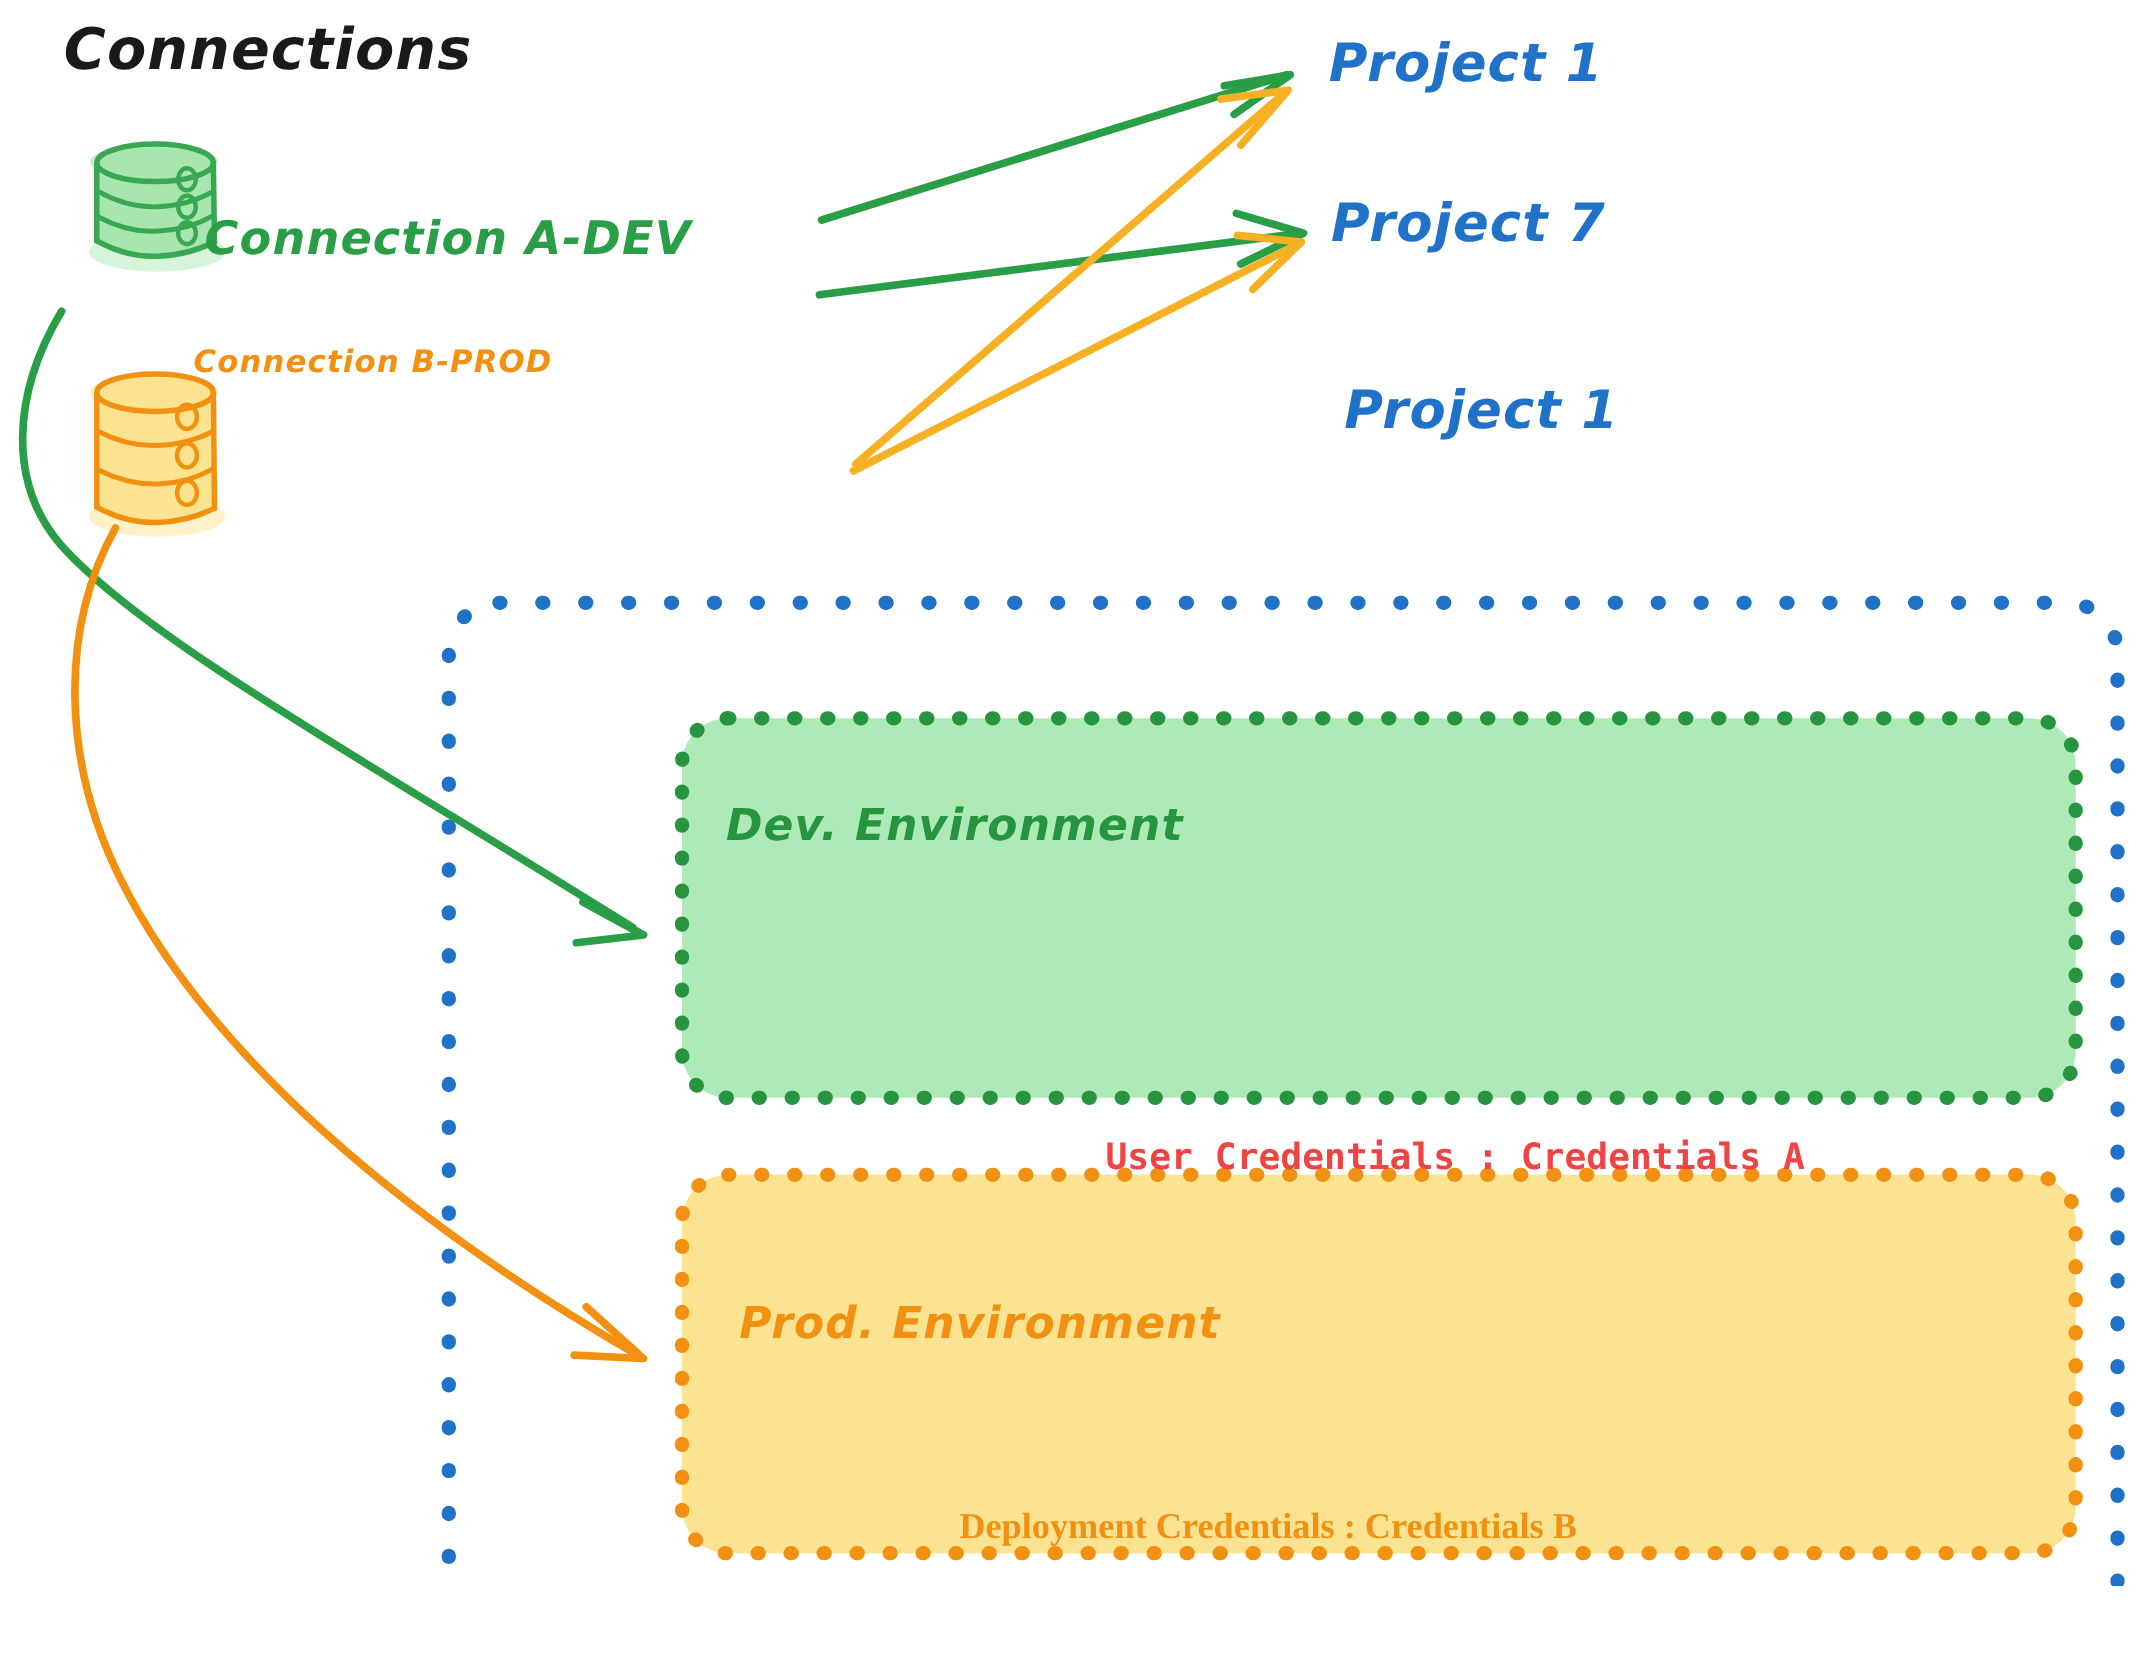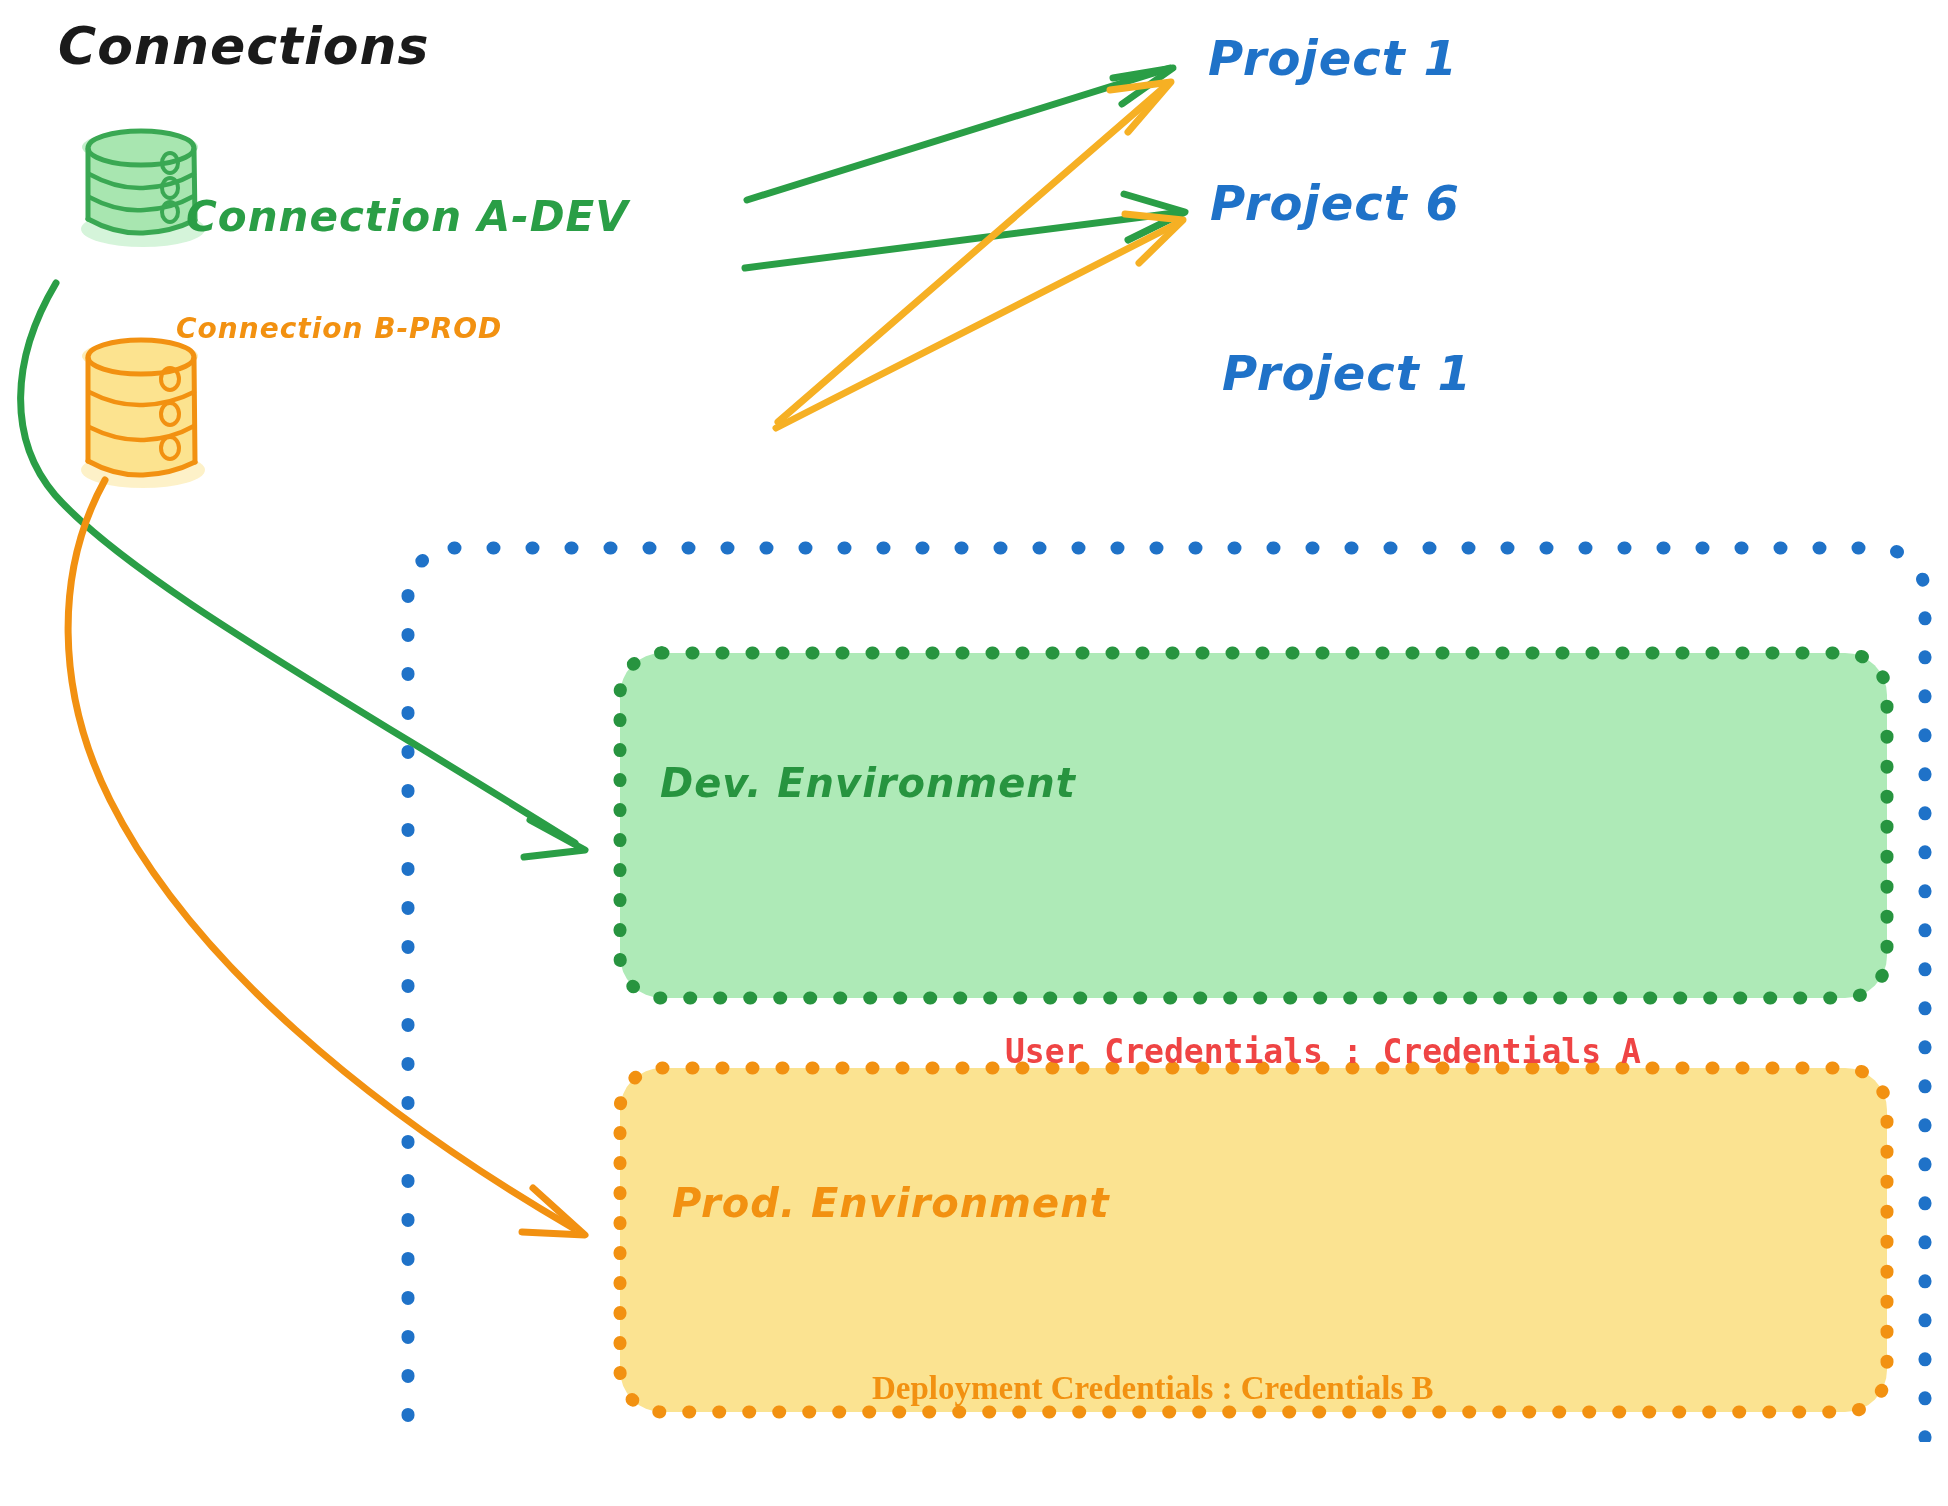--- a/index.html
+++ b/index.html
@@ -72,21 +72,21 @@
     color: #1f72c8;
   }
   #label-project-1 {
     left: 1222px;
     top: 345px;
     font-size: 48px;
     color: #1f72c8;
   }
   #label-dev-env {
     left: 660px;
-    top: 760px;
+    top: 728px;
     font-size: 40px;
     color: #27943f;
   }
   #label-prod-env {
     left: 672px;
     top: 1180px;
     font-size: 40px;
     color: #f29111;
   }
   #label-dev-creds {
@@ -192,21 +192,21 @@
   </svg>
 
   <div class="lbl hand" id="title-connections">Connections</div>
 
   <div class="lbl hand" id="label-conn-a">Connection A-DEV</div>
 
   <div class="lbl hand" id="label-conn-b">Connection B-PROD</div>
 
   <div class="lbl hand" id="label-project-3">Project 1</div>
 
-  <div class="lbl hand" id="label-project-2">Project 6</div>
+  <div class="lbl hand" id="label-project-2">Project 7</div>
 
   <div class="lbl hand" id="label-project-1">Project 1</div>
 
   <div class="lbl hand" id="label-dev-env">Dev. Environment</div>
 
   <div class="lbl mono" id="label-dev-creds">User Credentials : Credentials A</div>
 
   <div class="lbl hand" id="label-prod-env">Prod. Environment</div>
 
   <div class="lbl mono" id="label-prod-creds">Deployment Credentials : Credentials B</div>

